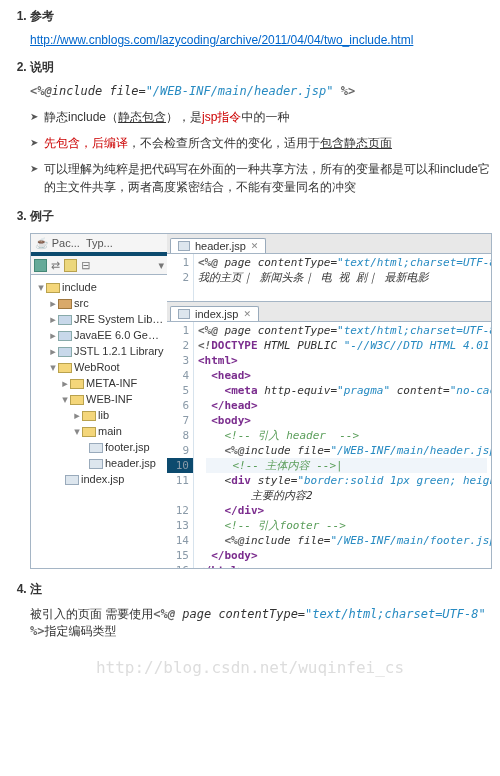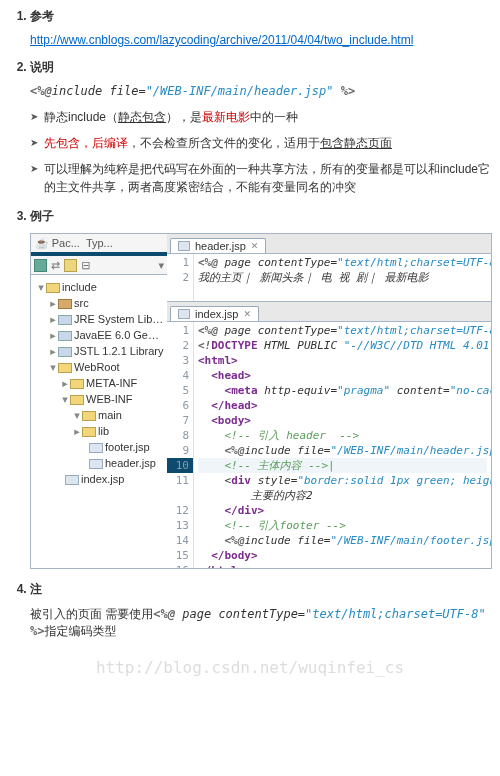--- a/index.html
+++ b/index.html
@@ -36,21 +36,21 @@
   .rightpanel { position:absolute; left:136px; right:0; top:0; bottom:0; overflow:hidden; }
   .editor { border-bottom:1px solid #a5b5c5; }
   .ed-tabs { height:19px; background:#e8e8e8; display:flex; align-items:flex-end; padding-left:3px; border-bottom:1px solid #a5b5c5; }
   .ed-tab { background:#fff; border:1px solid #9ab; border-bottom:none; padding:1px 7px; font-size:11px; display:flex; align-items:center; gap:3px; border-radius:2px 2px 0 0; }
   .ed-tab .ti.jsp { width:10px; }
   .ed-tab .x { color:#888; font-size:9px; margin-left:2px; cursor:pointer; }
   .code { font-family: Consolas, monospace; font-size:11px; display:flex; }
   .gutter { background:#fff; border-right:1px solid #d7e3ed; color:#8a9aa8; text-align:right; padding:1px 4px 1px 4px; min-width:18px; line-height:15px; }
   .gutter .hl { background:#0c4a6e; display:block; margin:0 -4px; padding:0 4px; }
   .src { flex:1; padding:1px 4px; line-height:15px; white-space:pre; overflow:hidden; }
-  .src .hl { background:#f0f5fa; display:block; }
+  .src .hl { background:#f0f5fa; display:block;margin-left:8px; }
   .c-tag { color:#666; font-weight:bold; font-style:italic; }
   .c-kw { color:#7b2d8e; font-weight:bold; }
   .c-attr { color:#333; font-style:italic; }
   .c-str { color:#288BC2; font-style:italic; }
   .c-cmt { color:#5a9e5a; font-style:italic; }
   .c-txt { color:#333; font-style:italic; }
   .watermark { color:#ddd; font-size:16px; text-align:center; margin-top:18px; font-family: Consolas, monospace; }
   .note-inline .directive { display:inline; }
 </style>
 </head>
@@ -62,21 +62,21 @@
       <a class="link" href="#">http://www.cnblogs.com/lazycoding/archive/2011/04/04/two_include.html</a>
     </div>
   </li>
 
   <li><span>说明</span>
     <div class="content">
       <div class="directive">
         <span class="tag">&lt;%@</span><span class="attr">include</span> <span class="attr">file=</span><span class="val">"/WEB-INF/main/header.jsp"</span> <span class="tag">%&gt;</span>
       </div>
       <ul class="bullets">
-        <li><span>静态include（</span><span class="underline">静态包含</span><span>），是</span><span class="hl-red">最新电影</span><span>中的一种</span></li>
+        <li><span>静态include（</span><span class="underline">静态包含</span><span>），是</span><span class="hl-red">jsp指令</span><span>中的一种</span></li>
         <li><span class="hl-red">先包含，后编译</span><span>，不会检查所含文件的变化，适用于</span><span class="underline">包含静态页面</span></li>
         <li><span>可以理解为纯粹是把代码写在外面的一种共享方法，所有的变量都是可以和include它的主文件共享，两者高度紧密结合，不能有变量同名的冲突</span></li>
       </ul>
     </div>
   </li>
 
   <li><span>例子</span>
     <div class="content">
 
       <div class="ide">
@@ -94,22 +94,22 @@
           </div>
           <div class="tree">
             <div><span class="tri">▾</span><span class="ti folder"></span><span>include</span></div>
             <div style="padding-left:12px"><span class="tri">▸</span><span class="ti pkg"></span><span>src</span></div>
             <div style="padding-left:12px"><span class="tri">▸</span><span class="ti lib"></span><span>JRE System Library [Ja</span></div>
             <div style="padding-left:12px"><span class="tri">▸</span><span class="ti lib"></span><span>JavaEE 6.0 Generic Lib</span></div>
             <div style="padding-left:12px"><span class="tri">▸</span><span class="ti lib"></span><span>JSTL 1.2.1 Library</span></div>
             <div style="padding-left:12px"><span class="tri">▾</span><span class="ti folder"></span><span>WebRoot</span></div>
             <div style="padding-left:24px"><span class="tri">▸</span><span class="ti folder"></span><span>META-INF</span></div>
             <div style="padding-left:24px"><span class="tri">▾</span><span class="ti folder"></span><span>WEB-INF</span></div>
+            <div style="padding-left:36px"><span class="tri">▸</span><span class="ti folder"></span><span>lib</span></div>
             <div style="padding-left:36px"><span class="tri">▾</span><span class="ti folder"></span><span>main</span></div>
-            <div style="padding-left:36px"><span class="tri">▸</span><span class="ti folder"></span><span>lib</span></div>
             <div style="padding-left:52px"><span class="ti jsp"></span><span>footer.jsp</span></div>
             <div style="padding-left:52px"><span class="ti jsp"></span><span>header.jsp</span></div>
             <div style="padding-left:28px"><span class="ti jsp"></span><span>index.jsp</span></div>
           </div>
         </div>
 
         <div class="rightpanel">
 
           <div class="editor">
             <div class="ed-tabs">

